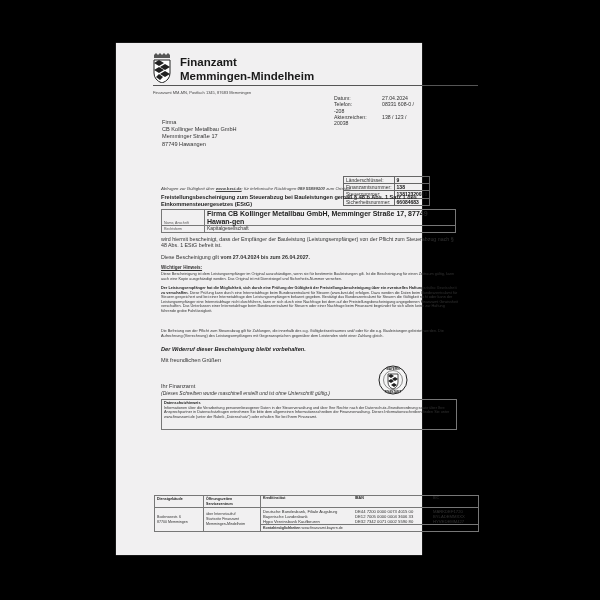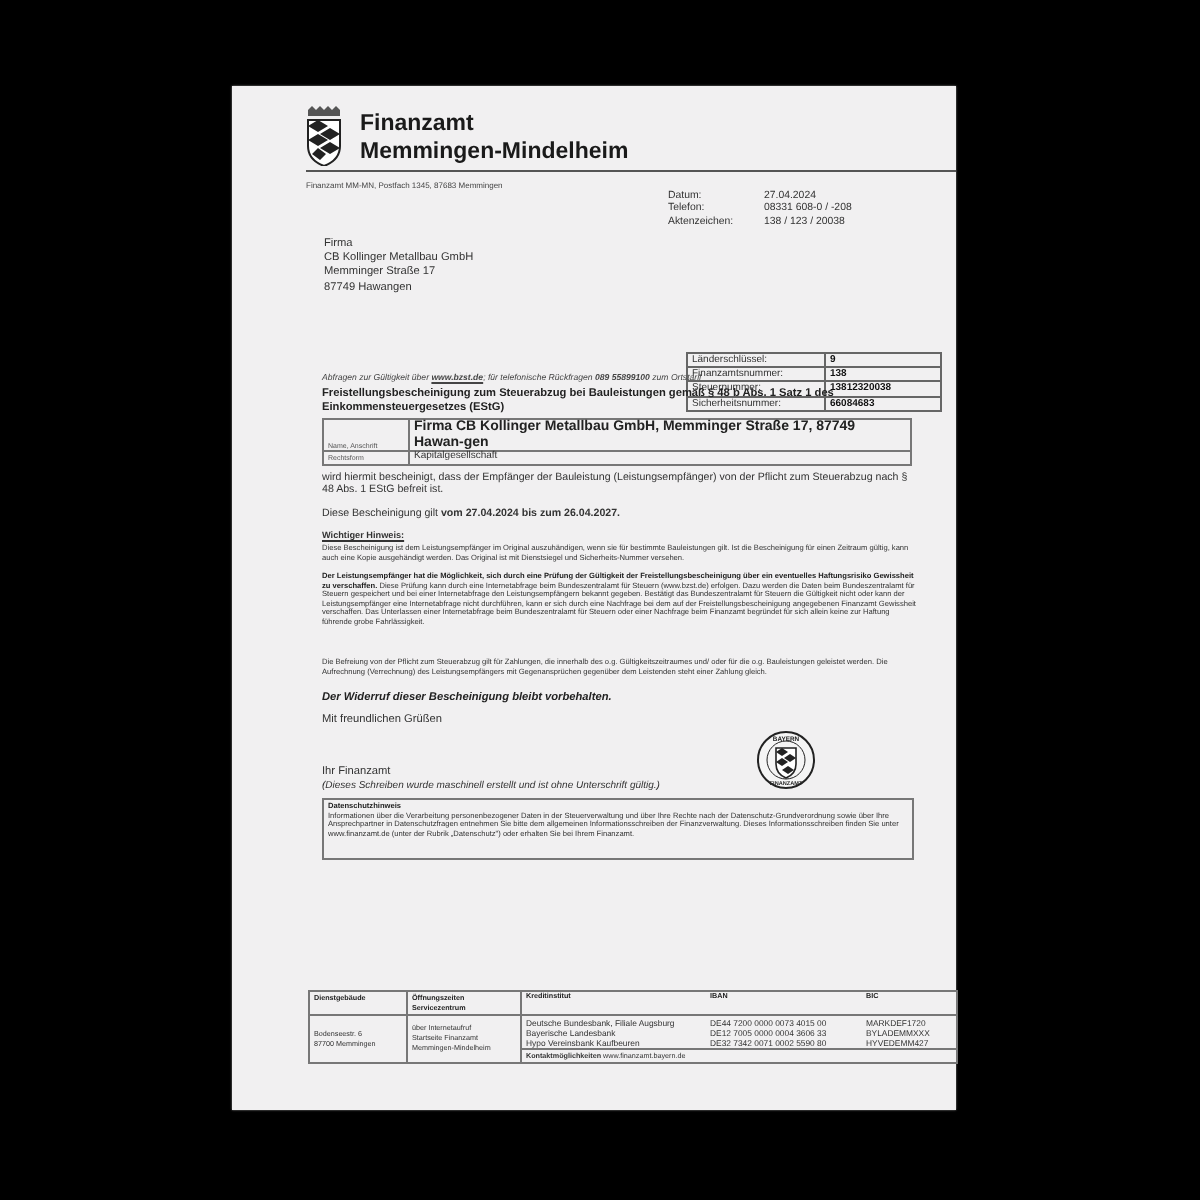--- a/index.html
+++ b/index.html
@@ -1,17 +1,17 @@
 <!DOCTYPE html>
 <html><head>
   <meta charset="utf-8">
   <style>
     html,body{margin:0;padding:0;}
     body{width:600px;height:600px;background:#000;position:relative;overflow:hidden;font-family:"Liberation Sans",sans-serif;color:#222;}
-    .paper{position:absolute;left:116px;top:43px;width:362px;height:512px;background:#f1f0f1;box-shadow:0 0 1px #888;}
+    .paper{position:absolute;left:116px;top:43px;width:306px;height:512px;background:#f1f0f1;box-shadow:0 0 1px #888;}
     .abs{position:absolute;}
     .logo-title{left:64px;top:12px;font-weight:bold;font-size:11.5px;line-height:14px;color:#1a1a1a;}
     .crest{left:37px;top:10px;width:18px;height:30px;}
     .hr{left:37px;top:42px;width:325px;height:1px;background:#555;}
     .sender{left:37px;top:47px;font-size:4px;color:#444;}
     .meta{left:218px;top:52px;font-size:5.2px;line-height:6.3px;color:#333;}
     .meta .lbl{display:inline-block;width:48px;}
     .addr{left:46px;top:76px;font-size:5.6px;line-height:7.2px;color:#333;}
     table.ids{position:absolute;left:227px;top:133px;border-collapse:collapse;font-size:5px;}
     table.ids td{border:0.7px solid #666;padding:0 2px;height:6.2px;line-height:6.2px;}

